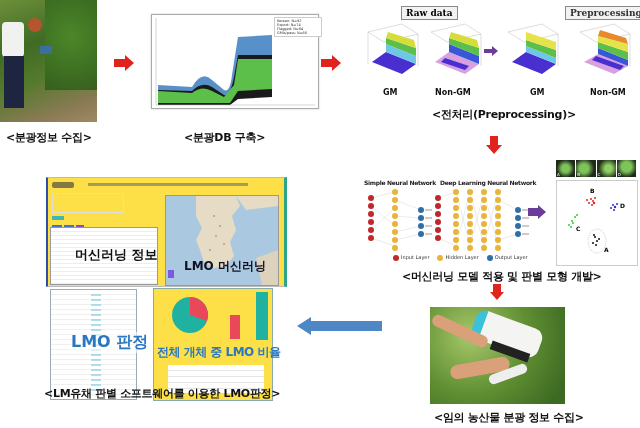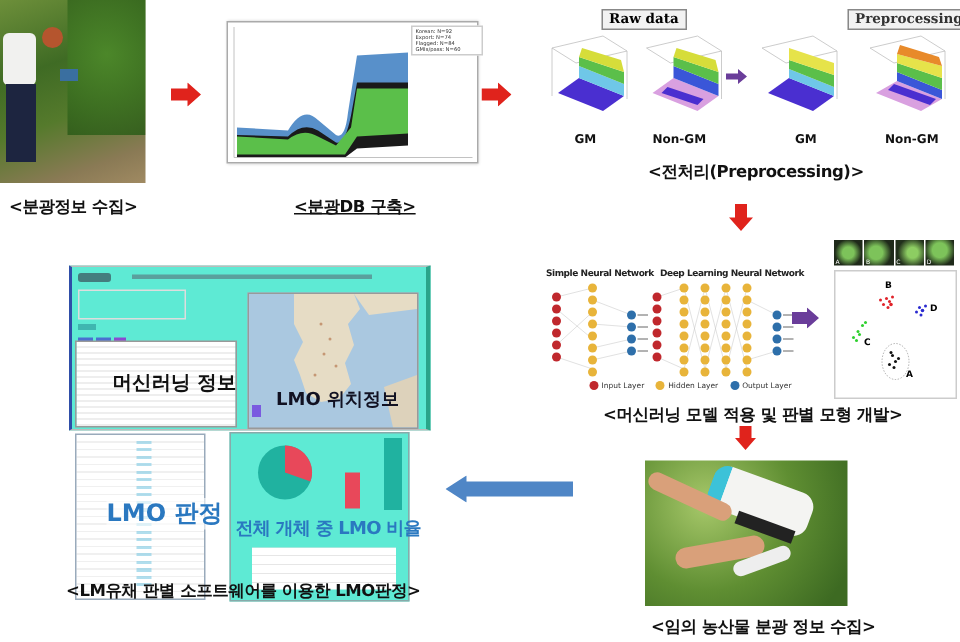--- a/index.html
+++ b/index.html
@@ -7,21 +7,21 @@
   .abs { position:absolute; }
   .caption { position:absolute; font-size:11px; font-weight:bold; color:#111; white-space:nowrap; letter-spacing:-0.3px; }
   .photo { position:absolute; overflow:hidden; }
   .small { font-size:5px; color:#333; }
   .chartbox { position:absolute; background:#fff; border:1px solid #aaa; box-shadow:0 0 2px #ccc; }
   .tagbox { position:absolute; border:1px solid #888; background:#f2f2f2; font-family:"DejaVu Serif", serif; font-weight:bold; font-size:9px; padding:1px 4px; }
   .plotlabel { position:absolute; font-size:8px; font-weight:bold; color:#111; }
   .nnlabel { position:absolute; font-size:6px; color:#222; font-weight:bold; letter-spacing:-0.3px; }
   .legend-nn { position:absolute; font-size:5px; color:#333; display:flex; gap:8px; align-items:center; }
   .dot { display:inline-block; width:6px; height:6px; border-radius:50%; margin-right:2px; vertical-align:middle; }
-  .sw-frame { position:absolute; border:1px solid #bbb; background:#5eead4; }
+  .sw-frame { position:absolute; border:1px solid #bbb; background:#fde047; }
   .overlay-label { position:absolute; font-weight:bold; white-space:nowrap; }
 </style>
 </head>
 <body>
 
 <div class="photo" style="left:0;top:0;width:97px;height:122px;background:linear-gradient(160deg,#6d8f3a 0%,#3f6b24 35%,#557a2c 60%,#8a7a55 85%,#a08a62 100%);">
   <div class="abs" style="left:45px;top:0;width:52px;height:90px;background:radial-gradient(circle at 50% 40%,#4d8a2a,#2f5c1a);opacity:0.9;"></div>
   <div class="abs" style="left:2px;top:22px;width:22px;height:35px;background:#f1f1ef;border-radius:4px;"></div>
   <div class="abs" style="left:28px;top:18px;width:14px;height:14px;border-radius:50%;background:#b5552e;"></div>
   <div class="abs" style="left:4px;top:56px;width:20px;height:52px;background:#1d2540;"></div>
@@ -41,21 +41,21 @@
     <line x1="4" y1="3" x2="4" y2="90" stroke="#bbb" stroke-width="0.6"></line>
     <line x1="4" y1="90" x2="163" y2="90" stroke="#bbb" stroke-width="0.6"></line>
   </svg>
   <div class="abs" style="left:122px;top:2px;width:42px;background:#fff;border:1px solid #ccc;padding:1px 2px;">
     <div class="small" style="font-size:3.5px;">Korean: N=92</div>
     <div class="small" style="font-size:3.5px;">Export: N=74</div>
     <div class="small" style="font-size:3.5px;">Flagged: N=84</div>
     <div class="small" style="font-size:3.5px;">GMIs/pass: N=60</div>
   </div>
 </div>
-<div class="caption" style="left:196px;top:130px;text-decoration:underline;">&lt;분광DB 구축&gt;</div>
+<div class="caption" style="left:184px;top:130px;">&lt;분광DB 구축&gt;</div>
 
 <svg class="abs" style="left:321px;top:55px;" width="20" height="16" viewBox="0 0 20 16">
   <polygon points="0,4 11,4 11,0 20,8 11,16 11,12 0,12" fill="#e0231c"></polygon>
 </svg>
 
 <div class="tagbox" style="left:401px;top:6px;">Raw data</div>
 <div class="tagbox" style="left:565px;top:6px;color:#333;">Preprocessing</div>
 
 <svg class="abs" style="left:362px;top:22px;" width="58" height="60" viewBox="0 0 58 60">
   <polygon points="6,10 40,2 56,12 22,20" fill="none" stroke="#bbb" stroke-width="0.5"></polygon>
@@ -328,21 +328,21 @@
     <path d="M90,62 L112,54 L112,89 L96,89 Z" fill="#ddd2bb"></path>
     <g fill="#b06a40" opacity="0.6">
         <circle cx="48" cy="20" r="1"></circle>
         <circle cx="54" cy="30" r="1"></circle>
         <circle cx="50" cy="40" r="1"></circle>
         <circle cx="58" cy="48" r="1"></circle>
         <circle cx="44" cy="54" r="1"></circle>
       </g>
   </svg>
   <div class="abs" style="left:2px;top:74px;width:6px;height:8px;background:#7a5ae0;"></div>
-  <div class="overlay-label" style="left:18px;top:62px;font-size:12px;color:#112;">LMO 위치정보</div>
+  <div class="overlay-label" style="left:18px;top:62px;font-size:12px;color:#112;">LMO 머신러닝</div>
 </div>
 
 <div class="sw-frame" style="left:50px;top:289px;width:85px;height:109px;border:1px solid #9ab;background:repeating-linear-gradient(180deg,#fff 0,#fff 4px,#f0f0f0 4px,#f0f0f0 5px);">
   <div class="abs" style="left:40px;top:4px;width:10px;height:100px;background:repeating-linear-gradient(180deg,#8fd0e6 0,#8fd0e6 2px,transparent 2px,transparent 5px);opacity:0.7;"></div>
   <div class="overlay-label" style="left:20px;top:42px;font-size:16px;color:#2a78c0;background:rgba(255,255,255,0.6);">LMO 판정</div>
 </div>
 
 <div class="sw-frame" style="left:153px;top:288px;width:118px;height:111px;border:1px solid #8aa;">
   <svg class="abs" style="left:16px;top:6px;" width="40" height="40" viewBox="0 0 40 40">
     <circle cx="20" cy="20" r="18" fill="#20b2a0"></circle>

